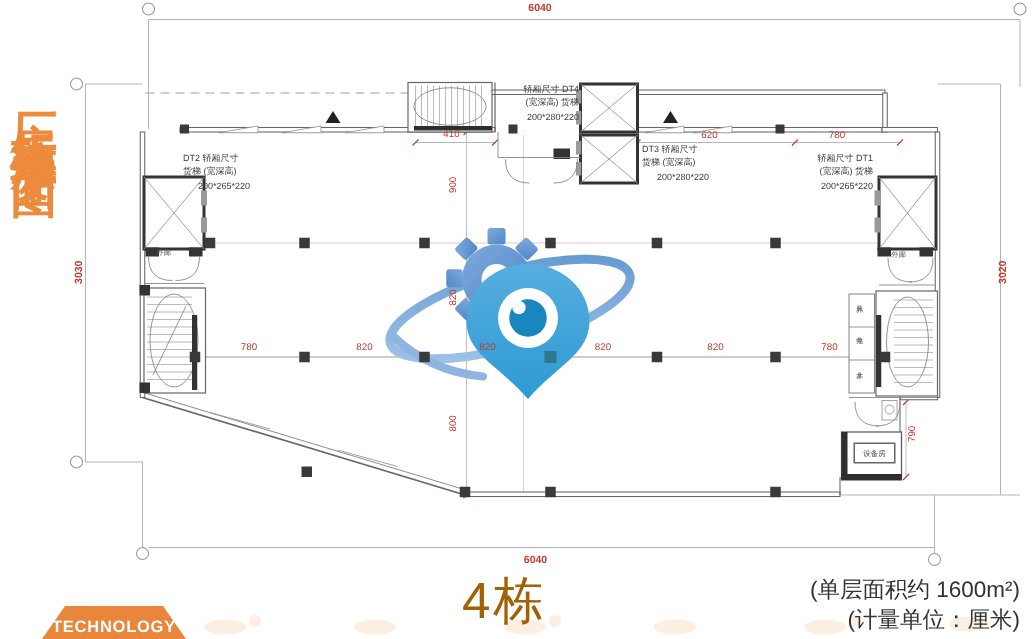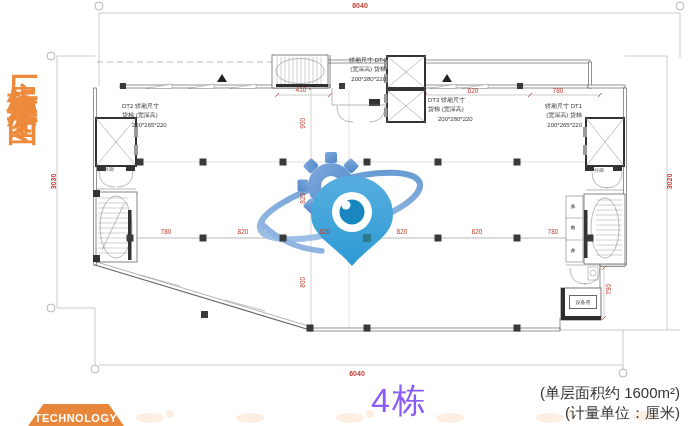--- a/index.html
+++ b/index.html
@@ -16,22 +16,22 @@
   .elv .l3{padding-left:10px;}
   .ra{text-align:right;}
   .tiny{position:absolute;font-size:5px;color:#555;line-height:1;}
   .shaft-lbl{position:absolute;writing-mode:vertical-rl;text-orientation:upright;
              font-size:4.5px;color:#555;line-height:1;}
   .equip{position:absolute;left:569px;top:295px;width:26px;height:12px;border:0.5px solid #666;
          background:#fff;font-size:5px;color:#444;display:flex;align-items:center;justify-content:center;}
   .banner{position:absolute;left:28px;top:404px;width:96px;height:22px;background:#E8873B;
           clip-path:polygon(16% 0,84% 0,100% 100%,0 100%);color:#fff;font-size:11px;font-weight:bold;
           letter-spacing:.5px;display:flex;align-items:flex-end;justify-content:center;padding-bottom:2px;box-sizing:border-box;}
-  .bldg{position:absolute;left:308px;top:378px;width:120px;text-align:right;
-        font-size:34px;color:#8b5cf6;letter-spacing:2px;}
+  .bldg{position:absolute;left:308px;top:378px;width:120px;text-align:left;
+        font-size:34px;color:#a16207;letter-spacing:2px;}
   .note{position:absolute;right:10px;text-align:right;color:#333;}
   .note1{top:384px;font-size:15px;}
   .note2{top:404px;font-size:15px;margin-left:22px;}
 </style>
 </head>
 <body>
 
 <div id="stage">
 
 <svg id="plan-svg" width="690" height="426" viewBox="0 0 690 426">

